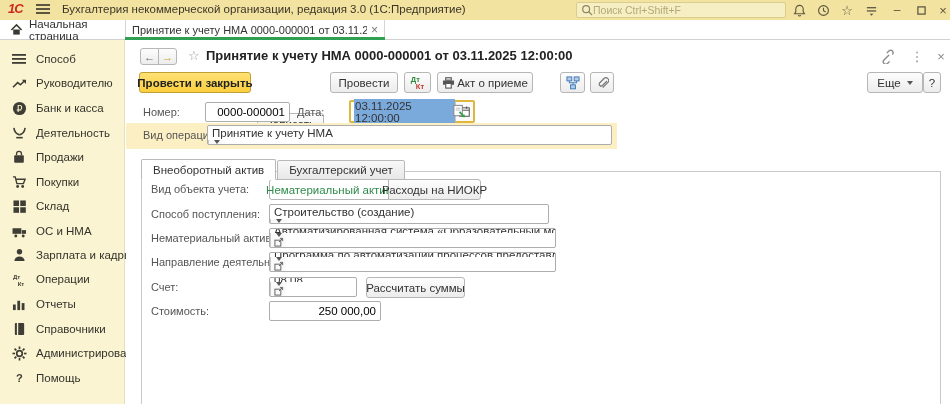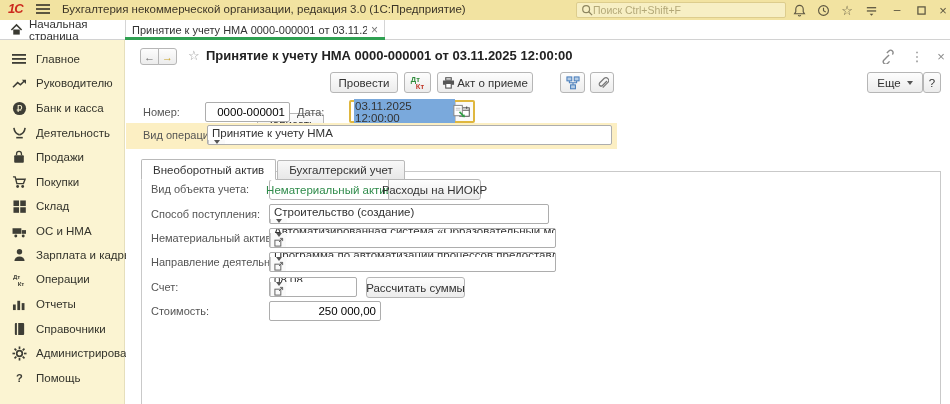--- a/index.html
+++ b/index.html
@@ -180,21 +180,21 @@
 
 <div class="sidebar">
   <div class="side-item" style="top:8px">
     <span class="s-ic">
         <svg width="14" height="12" viewBox="0 0 14 12">
           <rect x="0" y="1" width="14" height="1.8" fill="#3e3e36"></rect>
           <rect x="0" y="5" width="14" height="1.8" fill="#3e3e36"></rect>
           <rect x="0" y="9" width="14" height="1.8" fill="#3e3e36"></rect>
         </svg>
       </span>
-    <span class="s-label">Главное</span>
+    <span class="s-label">Способ</span>
   </div>
   <div class="side-item" style="top:32px">
     <span class="s-ic">
         <svg width="15" height="13" viewBox="0 0 16 14">
           <path d="M1 11 L6 6 l3 2.4 L13.5 4" fill="none" stroke="#3e3e36" stroke-width="1.7"></path>
           <path d="M10.5 3 h4.5 v4.5 z" fill="#3e3e36"></path>
         </svg>
       </span>
     <span class="s-label">Руководителю</span>
   </div>
@@ -339,20 +339,21 @@
             <path d="M9.5 6.5 l2.2 -2.2 a2.6 2.6 0 0 1 3.7 3.7" transform="translate(-2.2,-2.2)"></path>
             <line x1="6.3" y1="9.7" x2="9.7" y2="6.3"></line>
           </g>
         </svg>
     </span>
     <span class="head-ic" style="left:782px; font-size:13px;">⋮</span>
     <span class="head-ic" style="left:806px; font-size:13px;">×</span>
   </div>
 
   <div class="toolbar">
+    <div class="btn btn-primary" style="left:13px; width:112px;">Провести и закрыть</div>
     <div class="btn" style="left:131px; width:67px;margin-top:41px;">Записать</div>
     <div class="btn" style="left:204px; width:68px;">Провести</div>
     <div class="btn icon-btn dtkt" style="left:278px; width:27px;">
       <span>
           <span class="dt">Дт</span>
           <span class="kt">Кт</span>
         </span>
     </div>
     <div class="btn" style="left:311px; width:96px; gap:2px;">
       <span>

